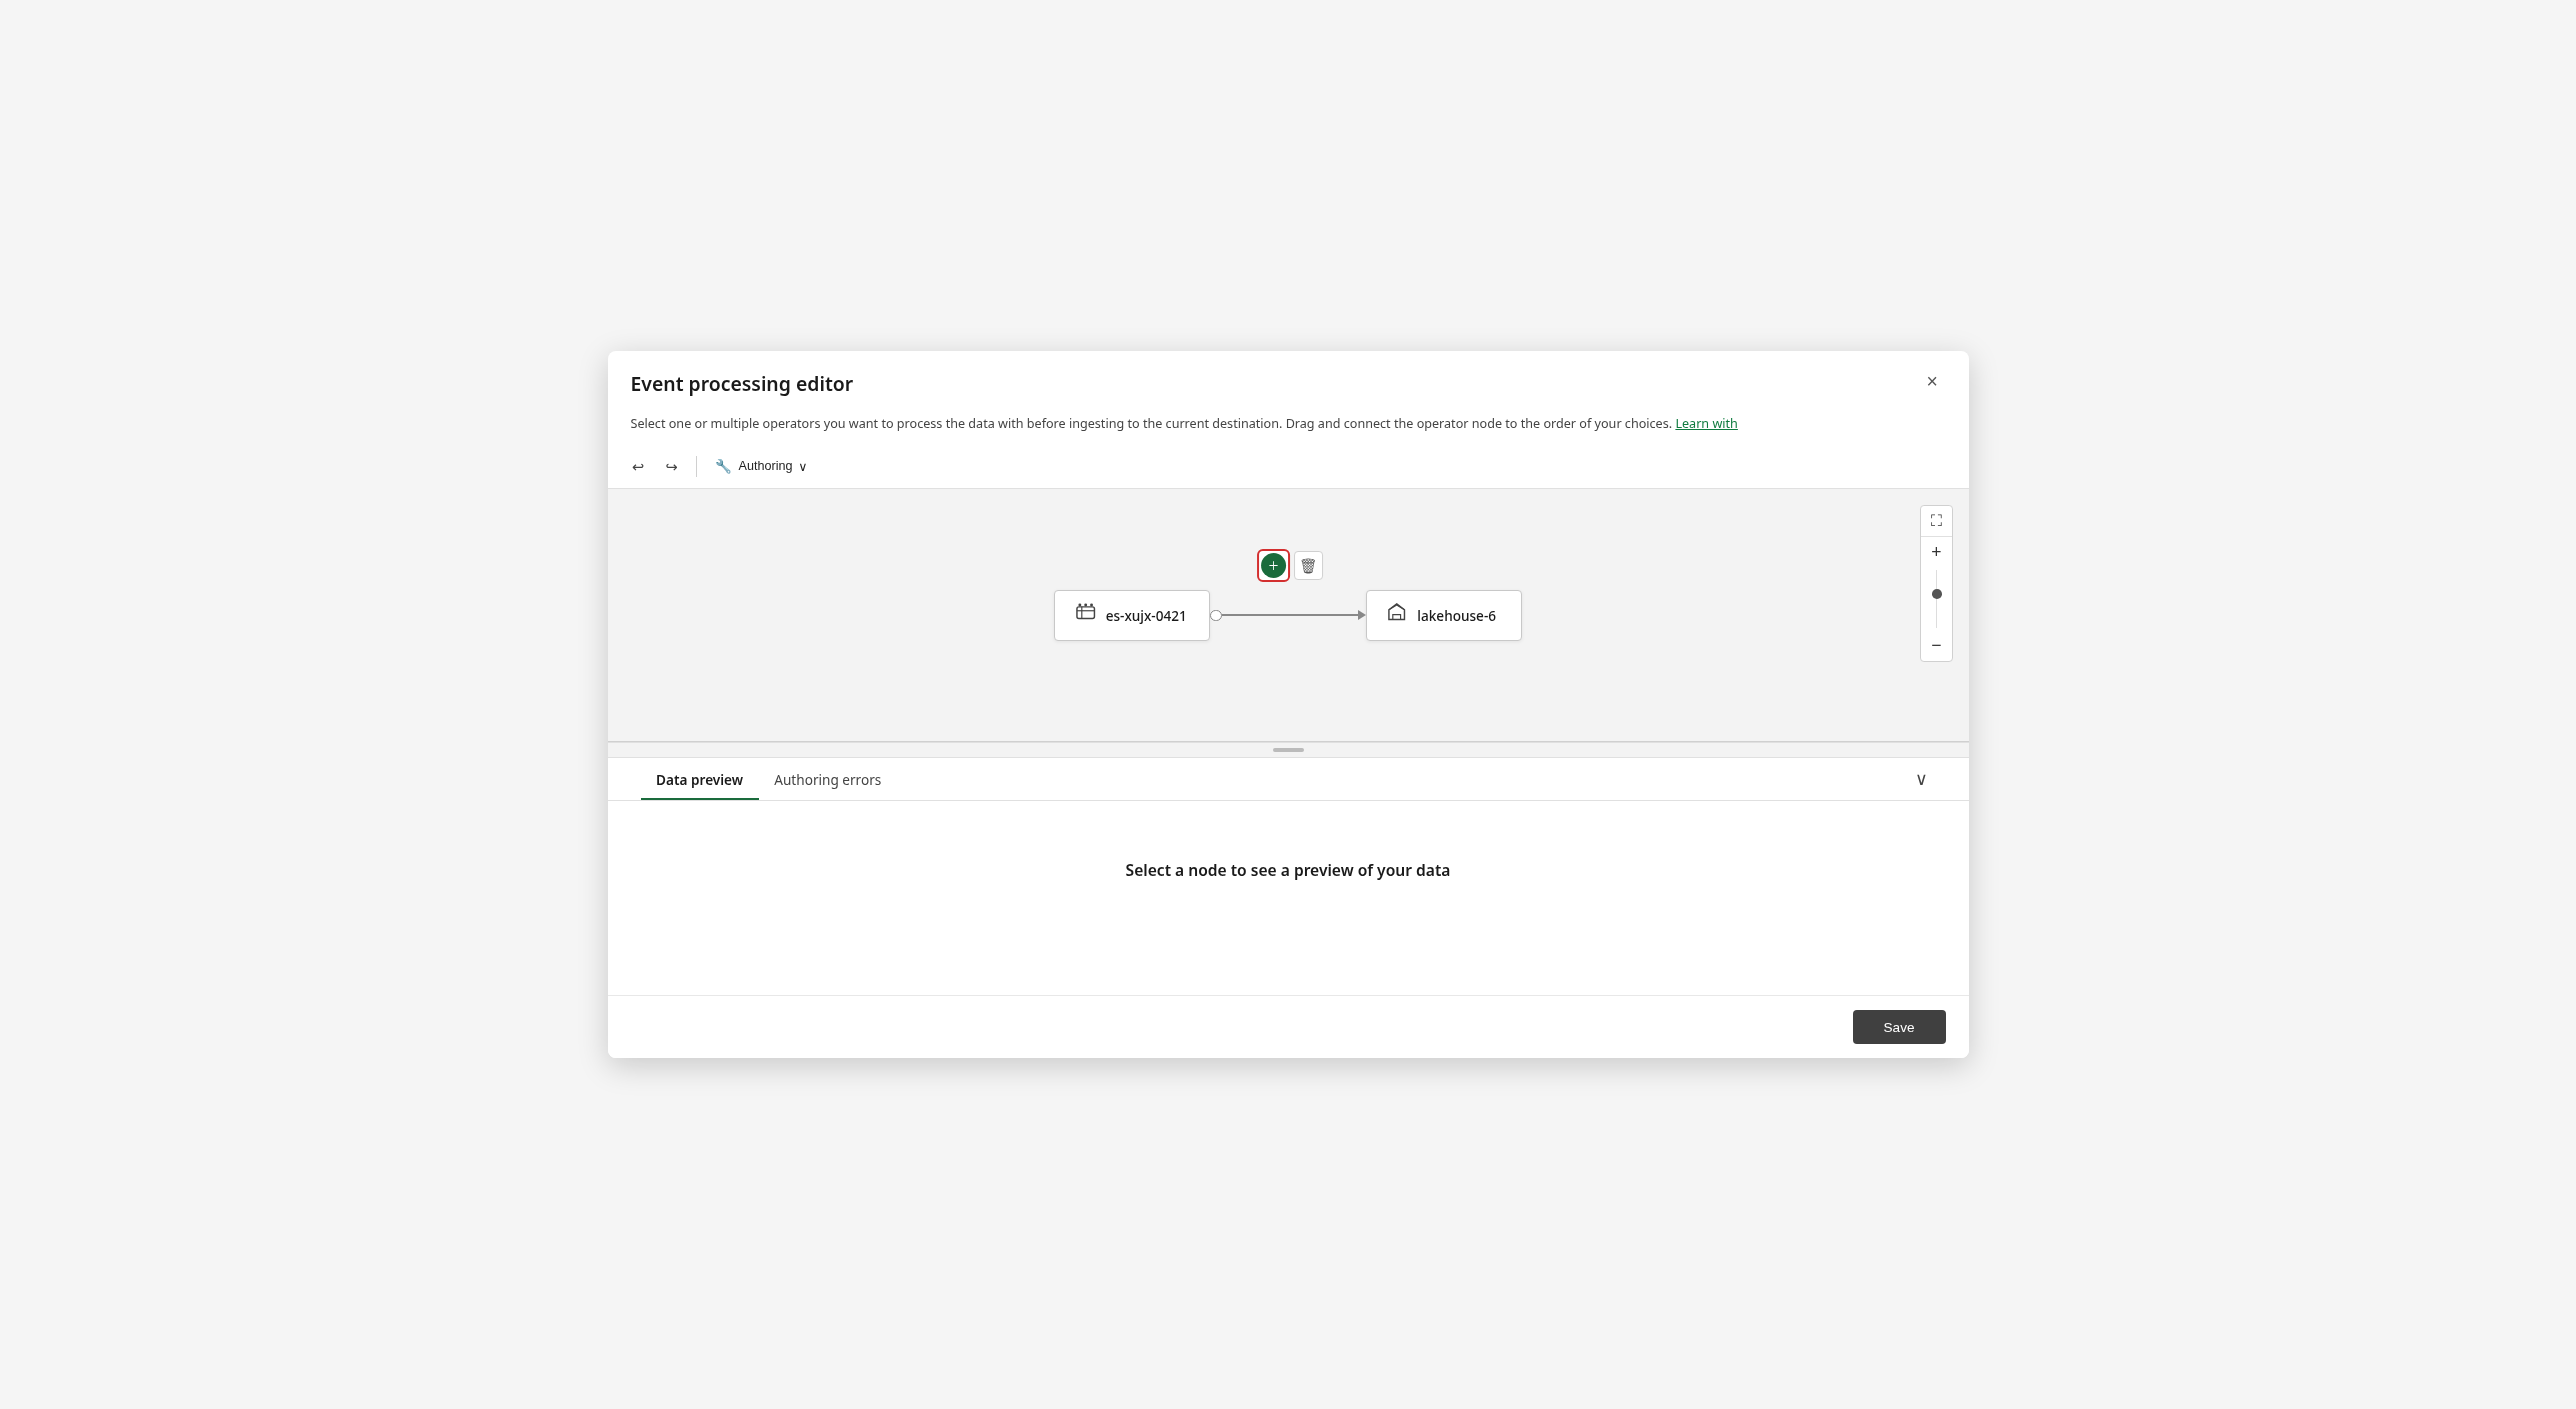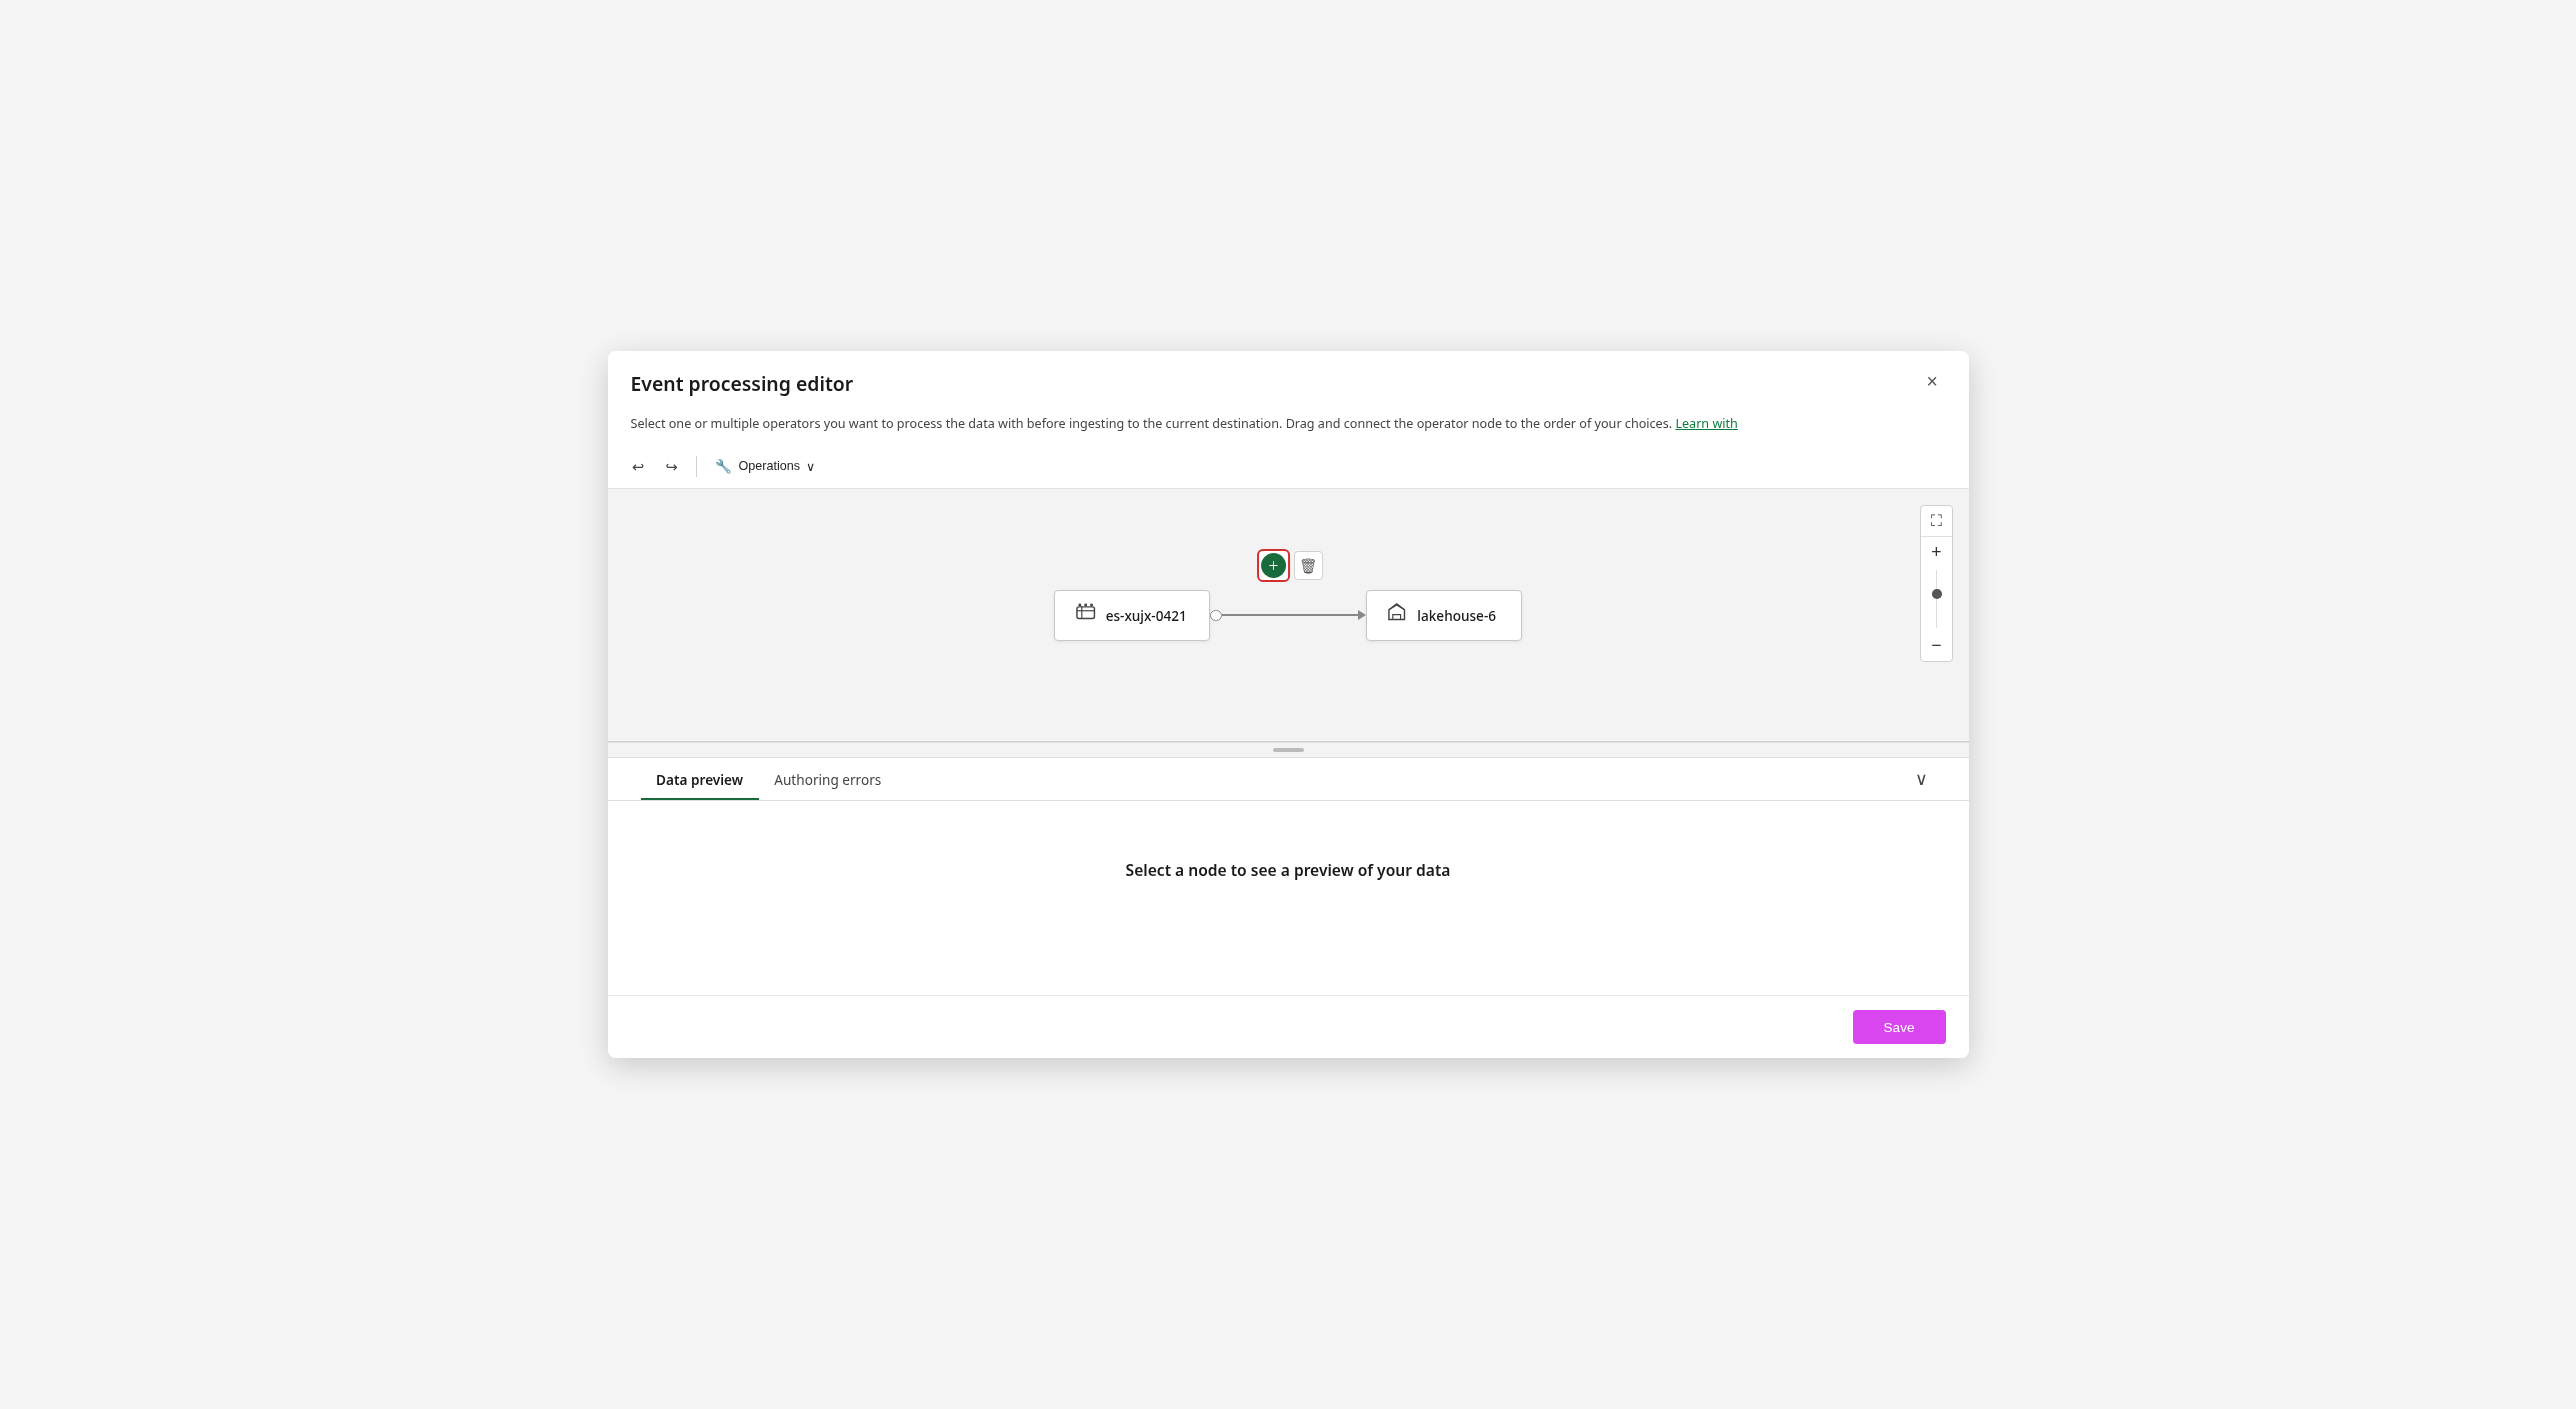--- a/index.html
+++ b/index.html
@@ -357,21 +357,21 @@
 
     .modal-footer {
       padding: 13.6px 23px;
       display: flex;
       justify-content: flex-end;
       background: #fff;
       border-top: 1px solid #e8e8e8;
     }
 
     .save-btn {
-      background: #d946ef;
+      background: #404040;
       color: #fff;
       border: none;
       border-radius: 3.9px;
       padding: 9.7px 31px;
       font-size: 13.6px;
       font-weight: 500;
       cursor: pointer;
     }
   </style>
 </head>
@@ -393,21 +393,21 @@
   <div class="toolbar">
     <button class="toolbar-btn">
       <span>↩</span>
     </button>
     <button class="toolbar-btn">
       <span>↪</span>
     </button>
     <div class="toolbar-divider"></div>
     <button class="toolbar-btn operations-btn">
       <span style="font-size:13.6px;">🔧</span>
-      <span>Operations</span>
+      <span>Authoring</span>
       <span>∨</span>
     </button>
   </div>
 
   <div class="canvas">
     <div class="canvas-content">
       <div class="flow-container">
 
         <div class="flow-node">
           <span class="node-icon">

